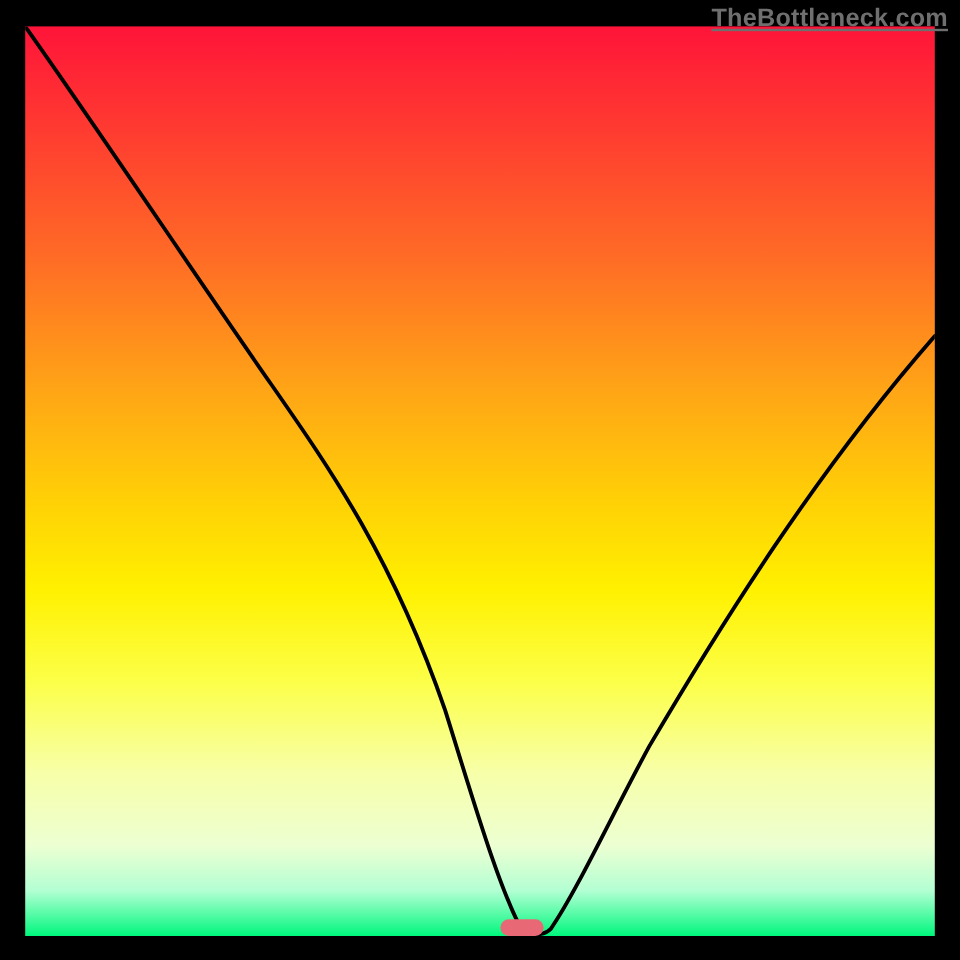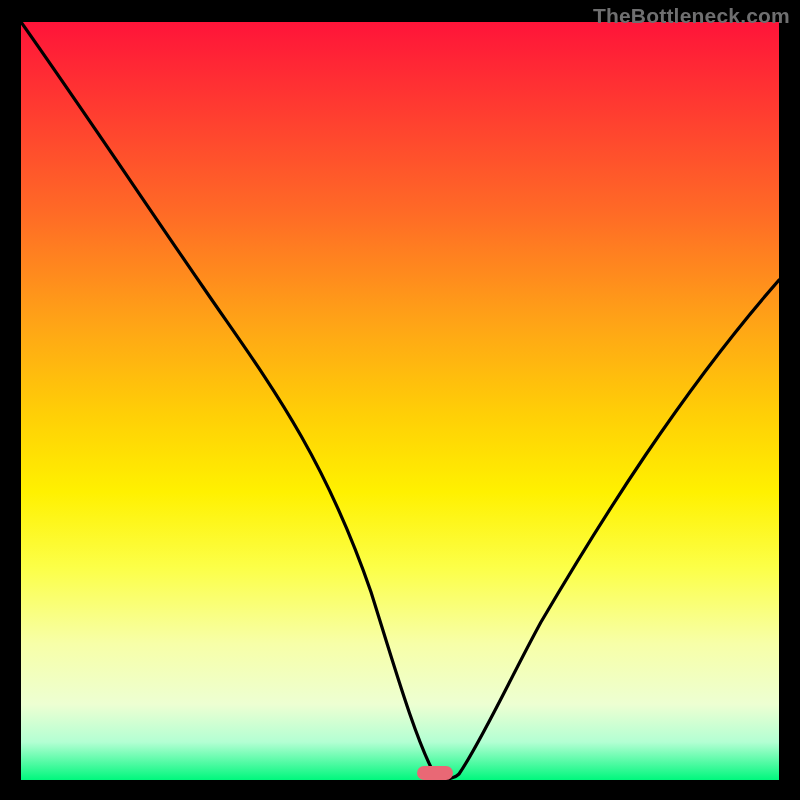--- a/index.html
+++ b/index.html
@@ -40,20 +40,21 @@
   }
   .watermark {
     position: absolute;
     top: 4px;
     right: 10px;
     font-family: Arial, Helvetica, sans-serif;
     font-size: 21px;
     font-weight: 600;
     color: #6f6f70;
     letter-spacing: 0.2px;
+    text-decoration: underline;
   }
   svg.curve {
     position: absolute;
     left: 0;
     top: 0;
     width: 758px;
     height: 758px;
     pointer-events: none;
   }
   .marker {

